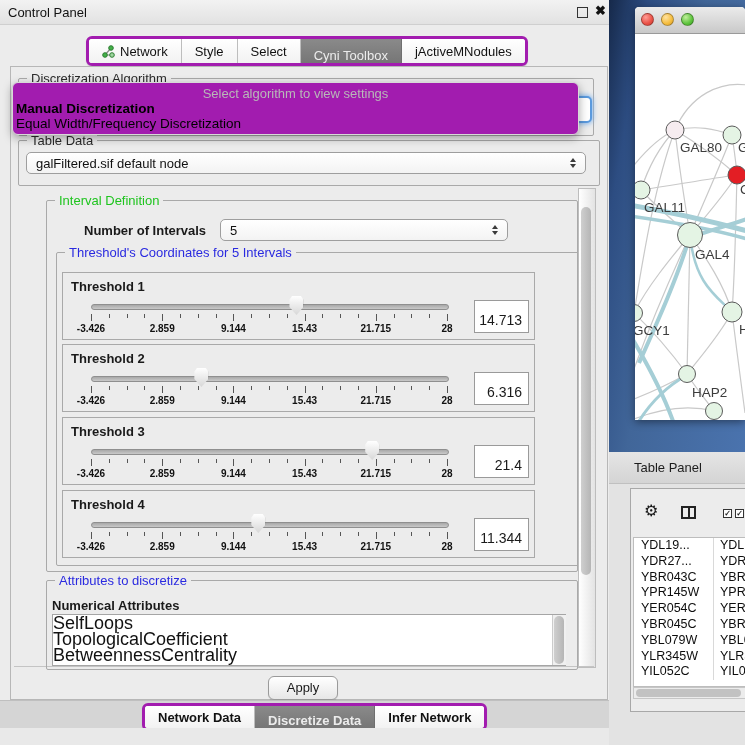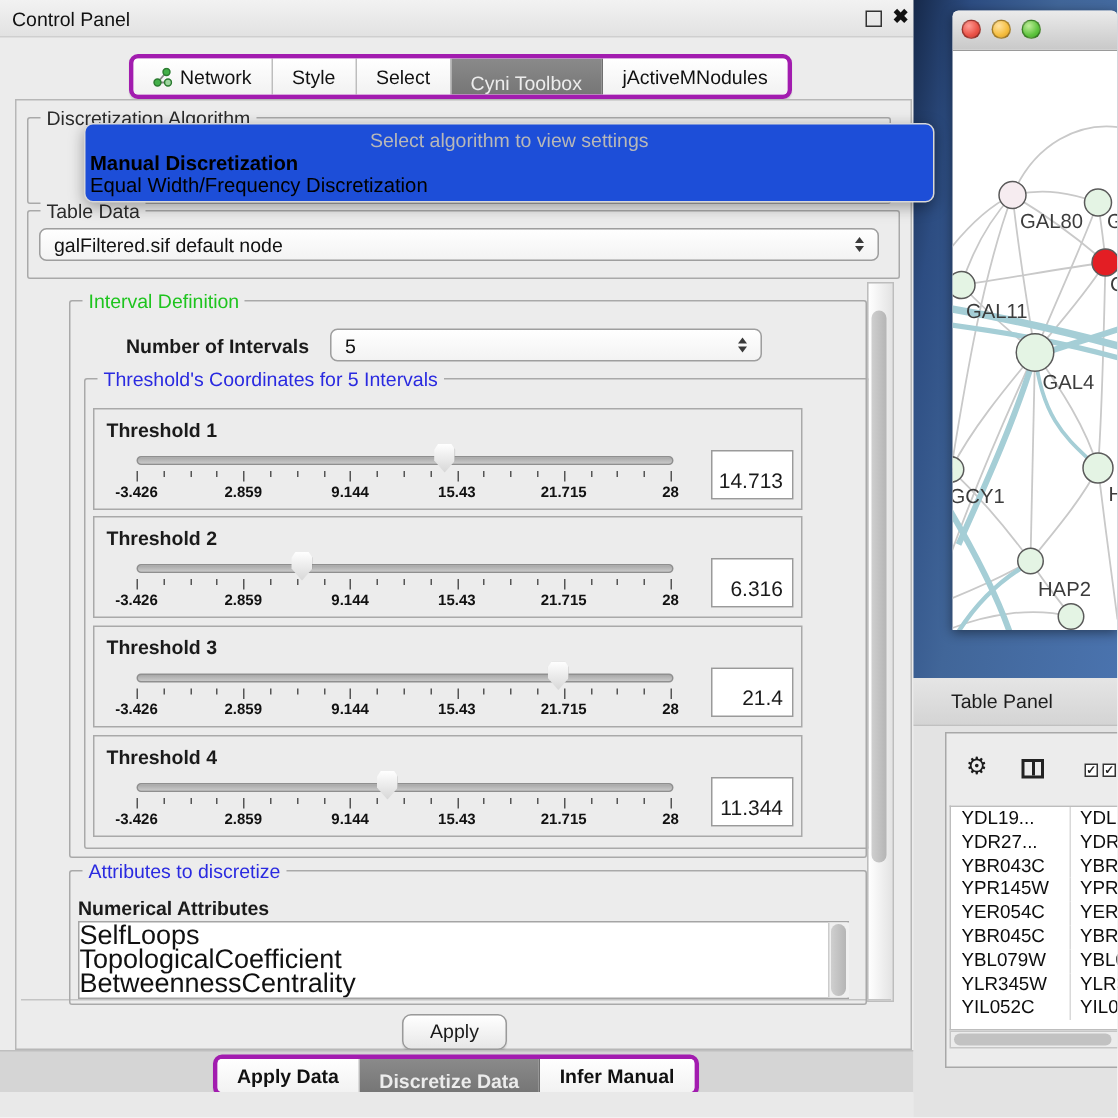--- a/index.html
+++ b/index.html
@@ -40,22 +40,22 @@
   .combo .val{padding-left:9px;font-size:13px;color:#111;flex:1;}
   .stepper{width:9px;margin-right:8px;display:flex;flex-direction:column;align-items:center;gap:2px;}
   .arr-up{width:0;height:0;border-left:3.5px solid transparent;border-right:3.5px solid transparent;border-bottom:4.5px solid #3a3a3a;}
   .arr-dn{width:0;height:0;border-left:3.5px solid transparent;border-right:3.5px solid transparent;border-top:4.5px solid #3a3a3a;}
 
   
   #focus-combo{left:556px;top:96px;width:32px;height:23px;border:2px solid #5a9ade;border-radius:5px;
     background:#fff;box-shadow:0 0 5px 1px #85b6ec;}
 
   
-  #popup{left:12px;top:82px;width:565px;height:51px;background:#1d4ed8;border:1px solid #d8d8d8;border-radius:6px;
-    box-shadow:0 3px 10px rgba(0,0,0,.35);z-index:30;margin-left:44px;}
+  #popup{left:12px;top:82px;width:565px;height:51px;background:#a21caf;border:1px solid #d8d8d8;border-radius:6px;
+    box-shadow:0 3px 10px rgba(0,0,0,.35);z-index:30;}
   #popup .hint{position:absolute;top:3px;left:0;width:100%;text-align:center;color:#b8b8b8;font-size:13px;}
   .popup-opt{position:absolute;left:3px;font-size:13.5px;color:#000;white-space:nowrap;}
 
   
   .vsb{background:linear-gradient(to right,#ffffff,#e3e3e3);border:1px solid #bdbdbd;}
   .vsb-thumb{position:absolute;left:2px;width:10px;border-radius:6px;background:linear-gradient(to right,#cfcfcf,#b5b5b5);}
 
   
   .thr{position:absolute;left:62px;width:473px;height:68px;border:1px solid #a9a9a9;background:#ececec;box-sizing:border-box;}
   .thr .lbl{position:absolute;left:8px;top:6px;font-weight:bold;font-size:13px;}
@@ -342,27 +342,27 @@
     </div>
   <div id="attr-sb">
       <div class="vsb-thumb"></div>
     </div>
 
   <div class="abs" id="apply-btn">Apply</div>
 
   <div class="abs" id="bottom-strip"></div>
   <div class="abs seg-bar" id="bottom-tabs">
       <div class="seg">
-        <span>Apply Data</span>
+        <span>Network Data</span>
       </div>
       <div class="seg sel">
         <span>Discretize Data</span>
       </div>
       <div class="seg">
-        <span>Infer Manual</span>
+        <span>Infer Network</span>
       </div>
     </div>
   <div class="abs" id="below-strip"></div>
 
   <div class="abs" id="right">
     <div id="desktop"></div>
 
     <div id="netwin">
       <div id="netwin-title">
         <div class="tl" id="tl-red"></div>

